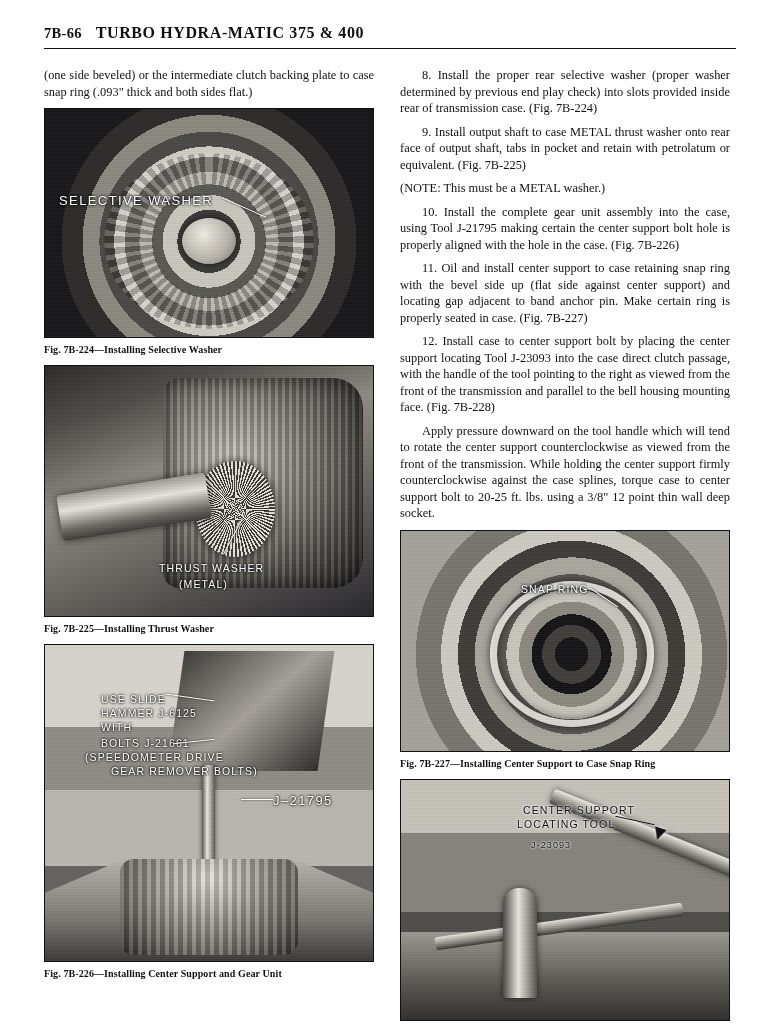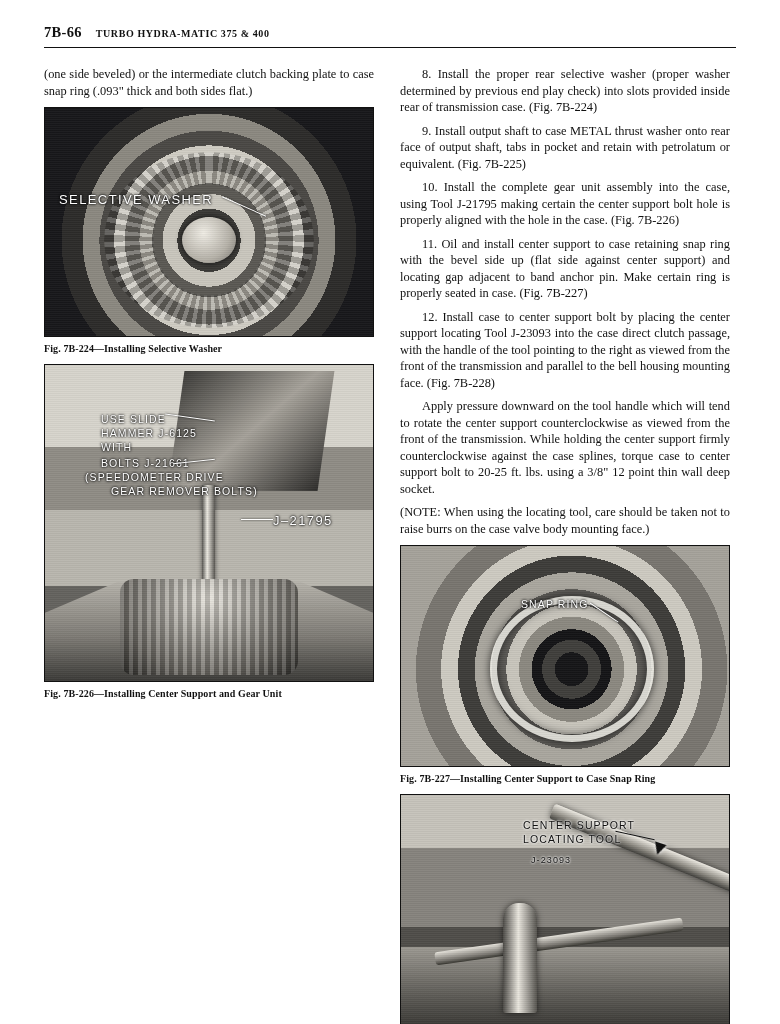--- a/index.html
+++ b/index.html
@@ -29,21 +29,21 @@
     align-items: baseline;
     gap: 14px;
     font-weight: bold;
     letter-spacing: .3px;
     padding-bottom: 4px;
   }
   .header .folio {
     font-size: 14.5px;
   }
   .header .title {
-    font-size: 10px;
+    font-size: 16px;
     letter-spacing: .6px;
   }
   .rule {
     border-bottom: 1.6px solid #111;
     margin: 2px 0 18px 0;
   }
 
   
   .cols {
     display: flex;
@@ -268,20 +268,32 @@
         <div class="photo f224">
           <div class="rim"></div>
           <div class="hub"></div>
           <div class="grain"></div>
           <span class="lbl big" style="left:14px; top:84px;">SELECTIVE WASHER</span>
           <div class="leader" style="left:175px; top:98px; width:48px; transform:rotate(24deg);"></div>
         </div>
         <div class="caption">Fig. 7B-224—Installing Selective Washer</div>
       </div>
 
+      <div class="figure">
+        <div class="photo f225">
+          <div class="drum"></div>
+          <div class="gear"></div>
+          <div class="shaft"></div>
+          <div class="grain"></div>
+          <span class="lbl" style="left:114px; top:196px;">THRUST WASHER</span>
+          <span class="lbl" style="left:134px; top:212px;">(METAL)</span>
+          <div class="leader" style="left:168px; top:170px; width:40px; transform:rotate(-62deg);"></div>
+        </div>
+        <div class="caption">Fig. 7B-225—Installing Thrust Washer</div>
+      </div>
 
       <div class="figure">
         <div class="photo f226">
           <div class="sleeve"></div>
           <div class="tool"></div>
           <div class="case"></div>
           <div class="unit"></div>
           <div class="grain"></div>
           <span class="lbl" style="left:56px; top:48px;">USE SLIDE</span>
           <span class="lbl" style="left:56px; top:62px;">HAMMER J-6125</span>
@@ -296,45 +308,45 @@
         </div>
         <div class="caption">Fig. 7B-226—Installing Center Support and Gear Unit</div>
       </div>
 
     </div>
 
     <div class="col">
 
       <p class="indent">8. Install the proper rear selective washer (proper washer determined by previous end play check) into slots provided inside rear of transmission case. (Fig. 7B-224)</p>
       <p class="indent">9. Install output shaft to case METAL thrust washer onto rear face of output shaft, tabs in pocket and retain with petrolatum or equivalent. (Fig. 7B-225)</p>
+      <p class="note">(NOTE: This must be a METAL washer.)</p>
       <p class="indent">10. Install the complete gear unit assembly into the case, using Tool J-21795 making certain the center support bolt hole is properly aligned with the hole in the case. (Fig. 7B-226)</p>
       <p class="indent">11. Oil and install center support to case retaining snap ring with the bevel side up (flat side against center support) and locating gap adjacent to band anchor pin. Make certain ring is properly seated in case. (Fig. 7B-227)</p>
       <p class="indent">12. Install case to center support bolt by placing the center support locating Tool J-23093 into the case direct clutch passage, with the handle of the tool pointing to the right as viewed from the front of the transmission and parallel to the bell housing mounting face. (Fig. 7B-228)</p>
       <p class="indent">Apply pressure downward on the tool handle which will tend to rotate the center support counterclockwise as viewed from the front of the transmission. While holding the center support firmly counterclockwise against the case splines, torque case to center support bolt to 20-25 ft. lbs. using a 3/8" 12 point thin wall deep socket.</p>
-      <p class="note">(NOTE: When using the locating tool, care should be taken not to raise burrs on the case valve body mounting face.)</p>
 
       <div class="figure">
         <div class="photo f227">
           <div class="ring"></div>
           <div class="grain"></div>
           <span class="lbl" style="left:120px; top:52px;">SNAP RING</span>
           <div class="leader" style="left:186px; top:66px; width:34px; transform:rotate(34deg);"></div>
         </div>
         <div class="caption">Fig. 7B-227—Installing Center Support to Case Snap Ring</div>
       </div>
 
       <div class="figure">
         <div class="photo f228">
           <div class="caseb"></div>
           <div class="wrench"></div>
           <div class="bar"></div>
           <div class="post"></div>
           <div class="grain"></div>
           <span class="lbl dark" style="left:122px; top:24px;">CENTER SUPPORT</span>
-          <span class="lbl dark" style="left:122px; top:38px;">LOCATING TOOL</span>
+          <span class="lbl dark" style="left:116px; top:38px;">LOCATING TOOL</span>
           <span class="lbl dark" style="left:130px; top:52px; font-size:9px;margin-top:8px;">J-23093</span>
           <div class="leader dk" style="left:214px; top:40px; width:40px; transform:rotate(12deg);"></div>
           <div class="arrow" style="left:252px; top:48px; transform:rotate(18deg);"></div>
         </div>
 
       </div>
 
     </div>
   </div>
 </div>

